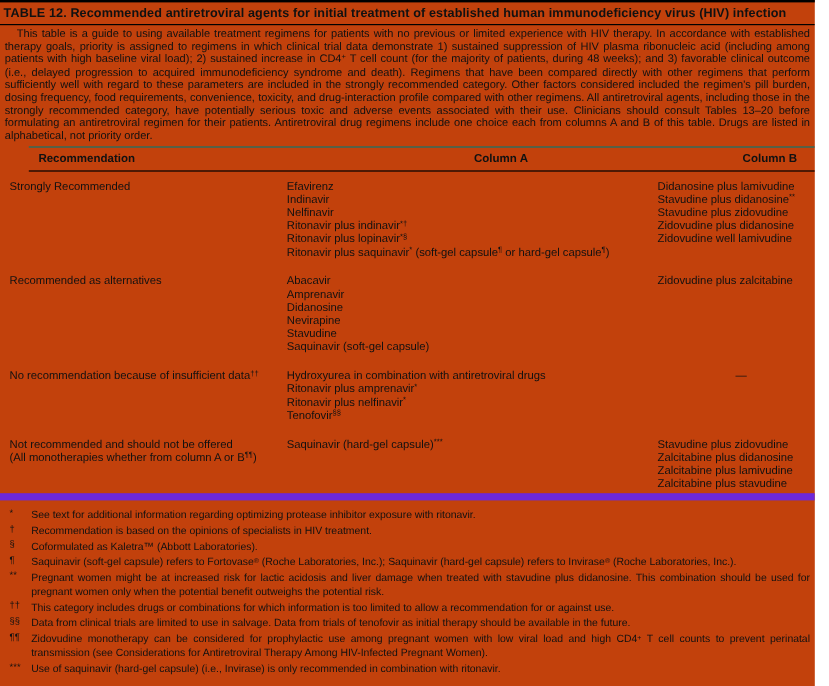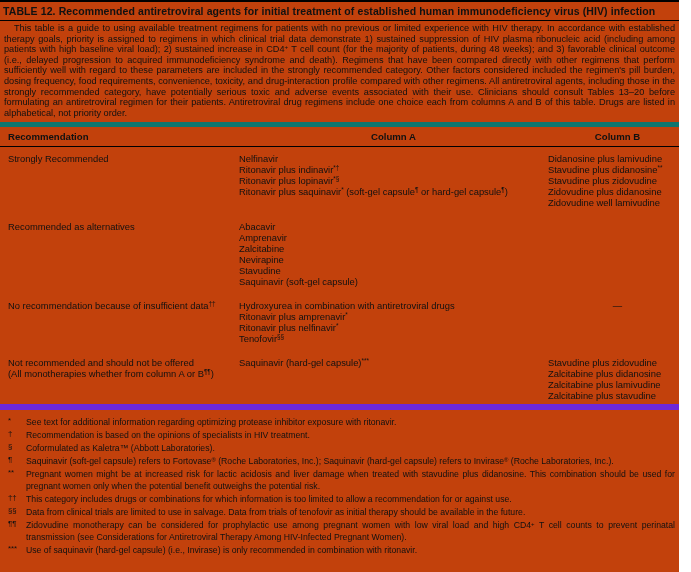--- a/index.html
+++ b/index.html
@@ -33,25 +33,26 @@
     margin: 0;
     padding: 2px 4px 4px 4px;
     font-size: 9.2px;
     line-height: 10.6px;
     text-align: justify;
     text-indent: 10px;
   }
   .thead {
     display: grid;
     grid-template-columns: 239px 309px 139px;
-    border-top: 5px solid #0f766e;
+    border-top: 1px solid #0f766e;
     border-bottom: 1px solid #000;
     font-size: 9.6px;
     font-weight: bold;
     padding: 4px 0;
+    margin-left: 24px;
   }
   .th.col1 { padding-left: 8px; }
   .th.col2 { text-align: center; }
   .th.col3 { text-align: center; }
   .tbody {
     font-size: 9.4px;
     line-height: 11px;
     padding-top: 6px;
     padding-bottom: 3px;
     border-bottom: 6px solid #6d28d9;
@@ -102,44 +103,49 @@
     <div class="th col1">Recommendation</div>
     <div class="th col2">Column A</div>
     <div class="th col3">Column B</div>
   </div>
   <div class="tbody" id="tbody">
       <div class="row-group">
         <div class="cell rec">
           <div class="line">Strongly Recommended</div>
         </div>
         <div class="cell a">
+          <div class="line">Efavirenz</div>
+          <div class="line">Indinavir</div>
           <div class="line">Nelfinavir</div>
           <div class="line">Ritonavir plus indinavir<sup>*†</sup></div>
           <div class="line">Ritonavir plus lopinavir<sup>*§</sup></div>
           <div class="line">Ritonavir plus saquinavir<sup>*</sup> (soft-gel capsule<sup>¶</sup> or hard-gel capsule<sup>¶</sup>)</div>
         </div>
         <div class="cell b">
           <div class="line">Didanosine plus lamivudine</div>
           <div class="line">Stavudine plus didanosine<sup>**</sup></div>
           <div class="line">Stavudine plus zidovudine</div>
           <div class="line">Zidovudine plus didanosine</div>
           <div class="line">Zidovudine well lamivudine</div>
         </div>
       </div>
       <div class="row-group">
         <div class="cell rec">
           <div class="line">Recommended as alternatives</div>
         </div>
         <div class="cell a">
           <div class="line">Abacavir</div>
           <div class="line">Amprenavir</div>
-          <div class="line">Zalcitabine</div>
+          <div class="line">Didanosine</div>
           <div class="line">Nevirapine</div>
           <div class="line">Stavudine</div>
           <div class="line">Saquinavir (soft-gel capsule)</div>
+        </div>
+        <div class="cell b">
+          <div class="line">Zidovudine plus zalcitabine</div>
         </div>
       </div>
       <div class="row-group">
         <div class="cell rec">
           <div class="line">No recommendation because of insufficient data<sup>††</sup></div>
         </div>
         <div class="cell a">
           <div class="line">Hydroxyurea in combination with antiretroviral drugs</div>
           <div class="line">Ritonavir plus amprenavir<sup>*</sup></div>
           <div class="line">Ritonavir plus nelfinavir<sup>*</sup></div>

